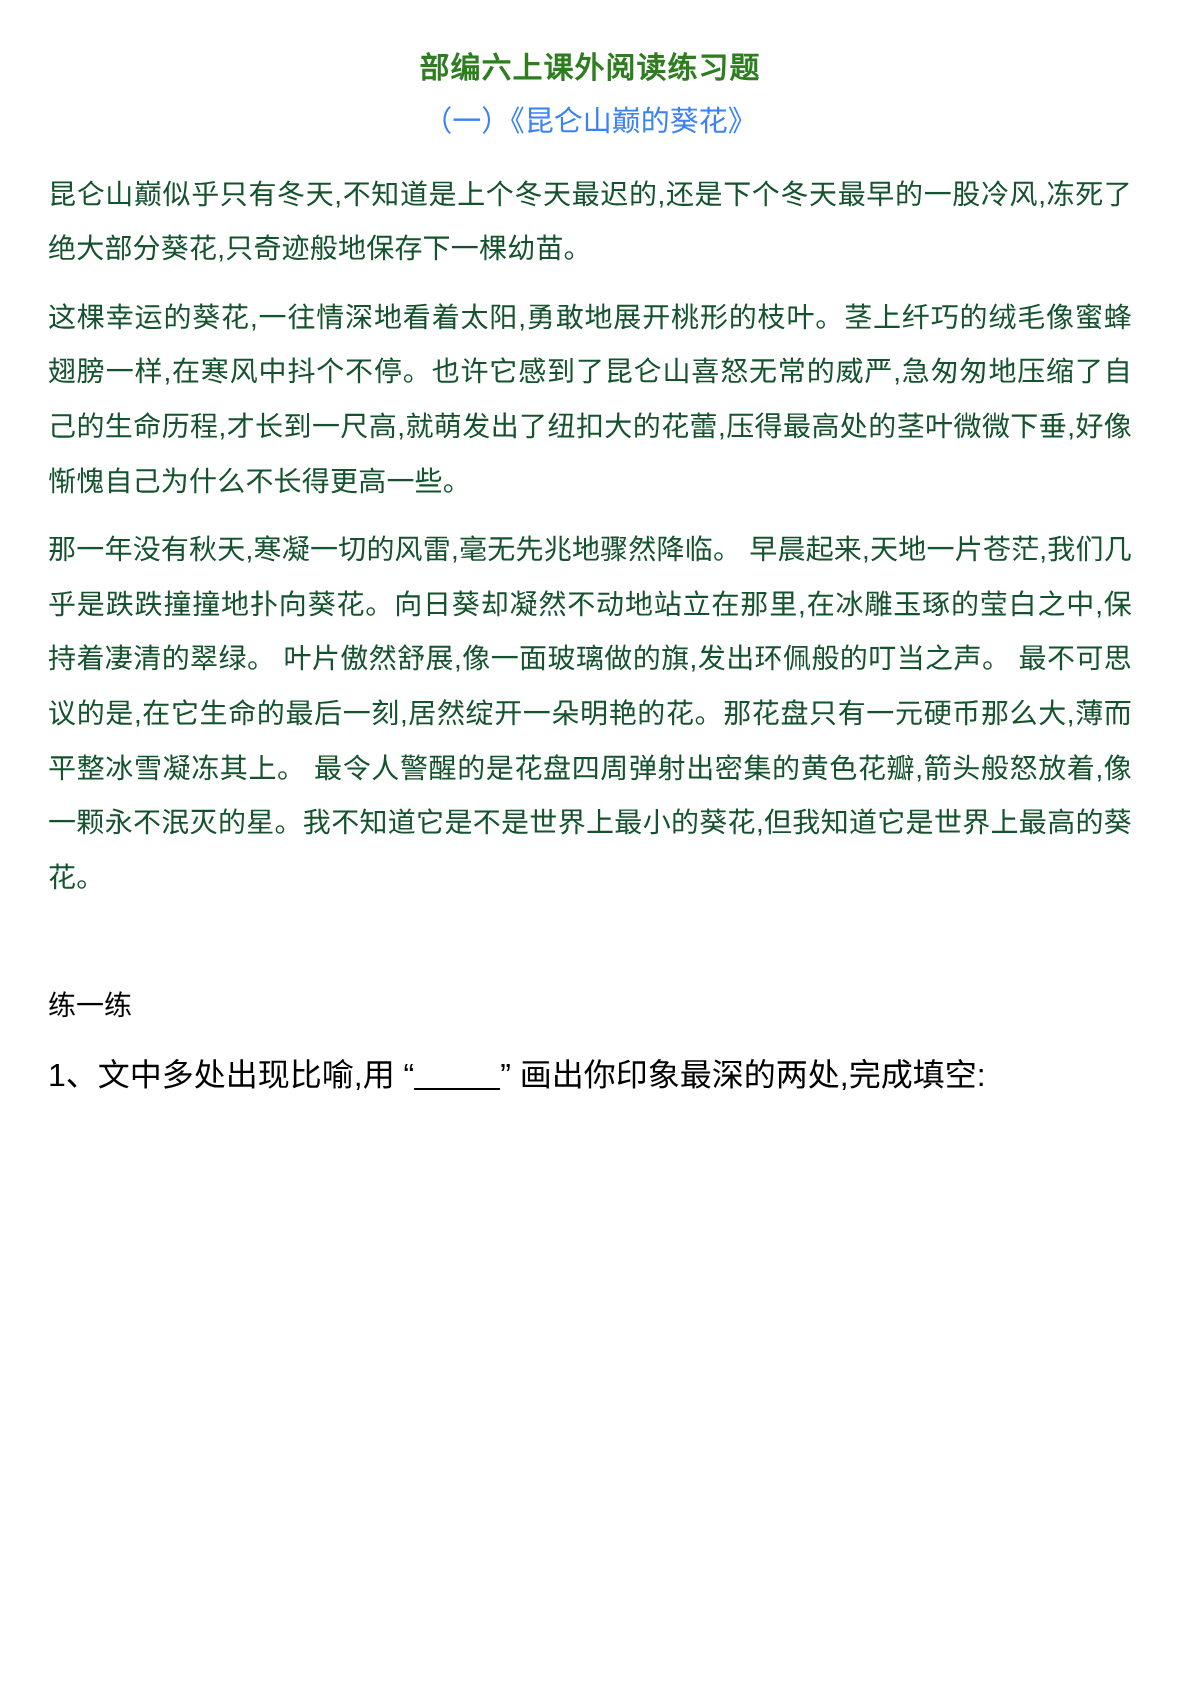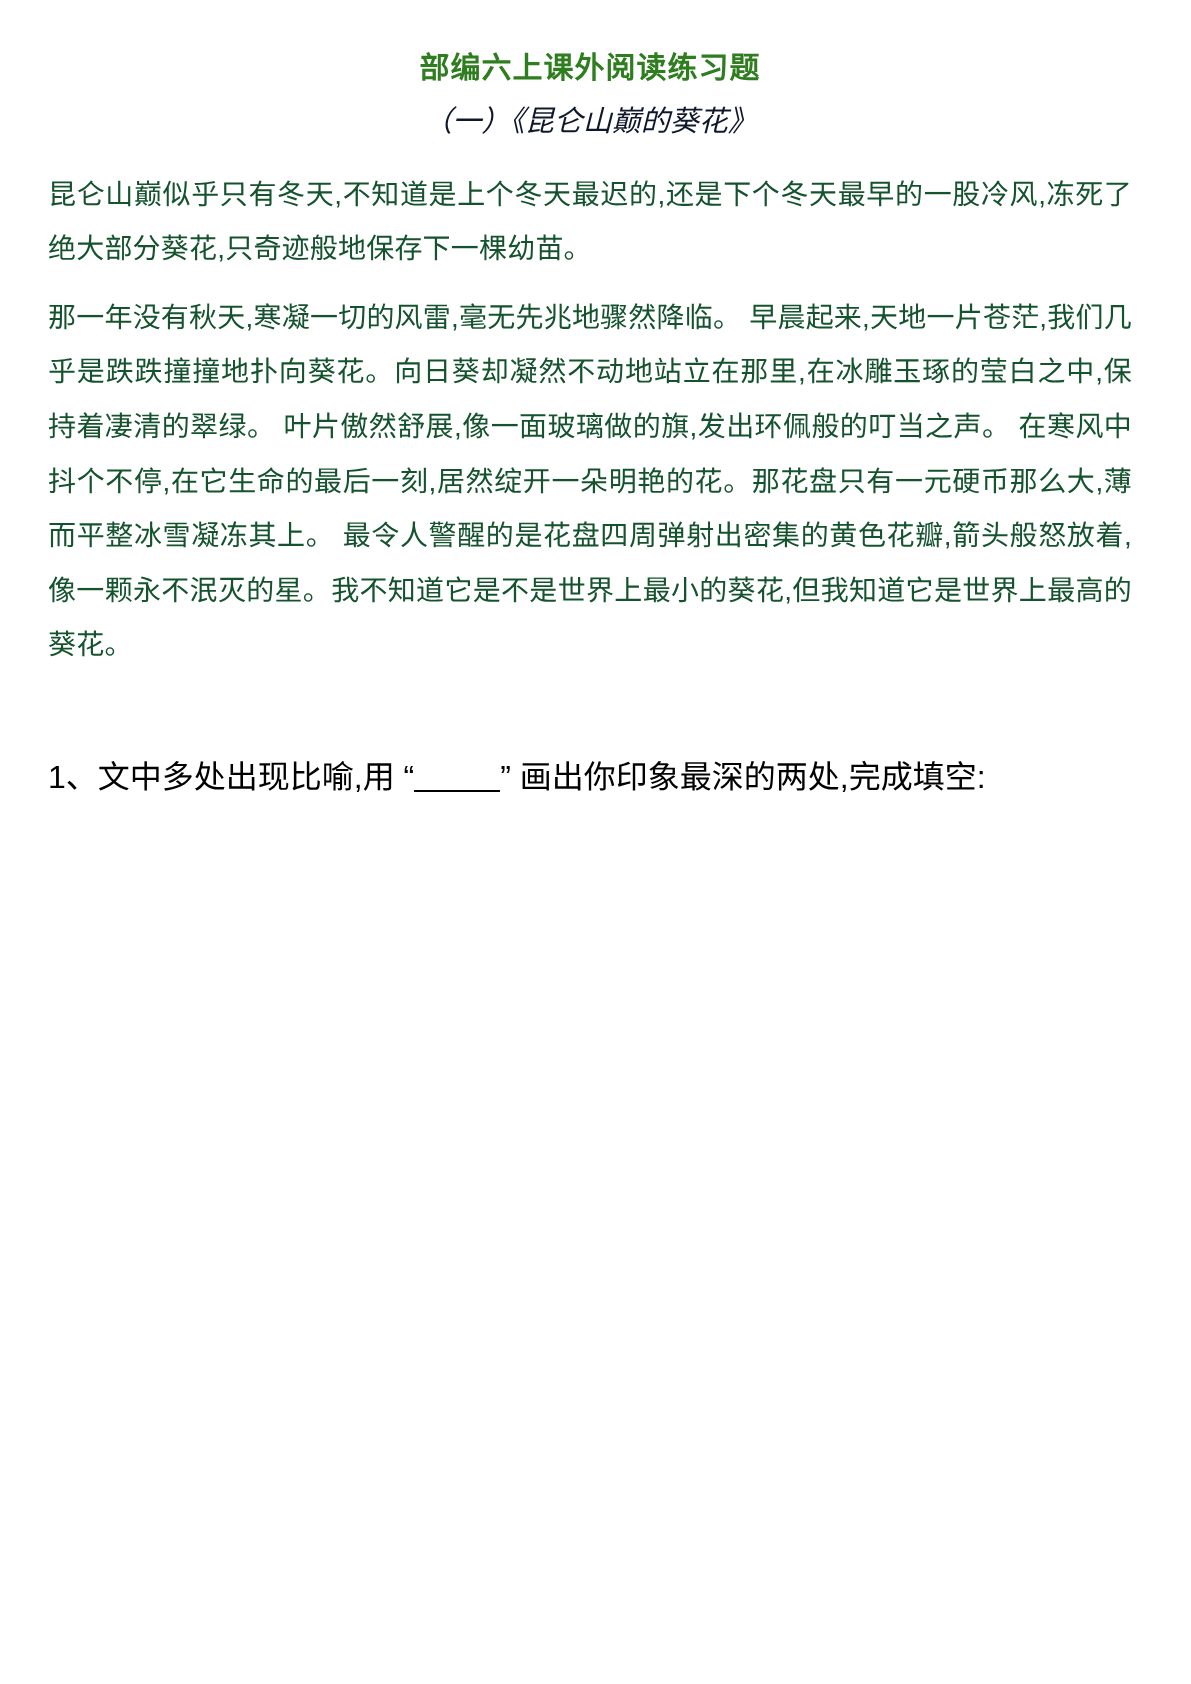--- a/index.html
+++ b/index.html
@@ -27,24 +27,23 @@
     font-weight: bold;
     color: #2E7D1F;
     letter-spacing: 1px;
     margin: 8px 0 14px 0;
     line-height: 1.3;
   }
   .doc-subtitle {
     text-align: center;
     font-size: 29px;
     font-weight: normal;
-    color: #0f172a;
+    color: #3b82f6;
     margin: 0 0 26px 0;
     line-height: 1.4;
-    font-style: italic;
   }
   .para {
     font-size: 28px;
     line-height: 1.95;
     color: #14532d;
     margin: 0 0 14px 0;
     text-align: justify;
     text-justify: inter-ideograph;
     letter-spacing: 0.2px;
   }
@@ -72,23 +71,25 @@
 <body>
 
 <div class="page">
 
   <h1 class="doc-title" style="color: rgb(46, 125, 31);">部编六上课外阅读练习题</h1>
 
   <h2 class="doc-subtitle">（一）《昆仑山巅的葵花》</h2>
 
   <p class="para">昆仑山巅似乎只有冬天,不知道是上个冬天最迟的,还是下个冬天最早的一股冷风,冻死了绝大部分葵花,只奇迹般地保存下一棵幼苗。</p>
 
+  <p class="para">这棵幸运的葵花,一往情深地看着太阳,勇敢地展开桃形的枝叶。茎上纤巧的绒毛像蜜蜂翅膀一样,在寒风中抖个不停。也许它感到了昆仑山喜怒无常的威严,急匆匆地压缩了自己的生命历程,才长到一尺高,就萌发出了纽扣大的花蕾,压得最高处的茎叶微微下垂,好像惭愧自己为什么不长得更高一些。</p>
 
-  <p class="para">那一年没有秋天,寒凝一切的风雷,毫无先兆地骤然降临。 早晨起来,天地一片苍茫,我们几乎是跌跌撞撞地扑向葵花。向日葵却凝然不动地站立在那里,在冰雕玉琢的莹白之中,保持着凄清的翠绿。 叶片傲然舒展,像一面玻璃做的旗,发出环佩般的叮当之声。 在寒风中抖个不停,在它生命的最后一刻,居然绽开一朵明艳的花。那花盘只有一元硬币那么大,薄而平整冰雪凝冻其上。 最令人警醒的是花盘四周弹射出密集的黄色花瓣,箭头般怒放着,像一颗永不泯灭的星。我不知道它是不是世界上最小的葵花,但我知道它是世界上最高的葵花。</p>
+  <p class="para">那一年没有秋天,寒凝一切的风雷,毫无先兆地骤然降临。 早晨起来,天地一片苍茫,我们几乎是跌跌撞撞地扑向葵花。向日葵却凝然不动地站立在那里,在冰雕玉琢的莹白之中,保持着凄清的翠绿。 叶片傲然舒展,像一面玻璃做的旗,发出环佩般的叮当之声。 最不可思议的是,在它生命的最后一刻,居然绽开一朵明艳的花。那花盘只有一元硬币那么大,薄而平整冰雪凝冻其上。 最令人警醒的是花盘四周弹射出密集的黄色花瓣,箭头般怒放着,像一颗永不泯灭的星。我不知道它是不是世界上最小的葵花,但我知道它是世界上最高的葵花。</p>
 
   <div class="spacer"></div>
 
+  <p class="exercise-heading">练一练</p>
 
   <p class="question">
     <span>1、文中多处出现比喻,用 “</span><span class="blank-underline"></span><span>” 画出你印象最深的两处,完成填空:</span>
   </p>
 
 </div>
 
 </body></html>

